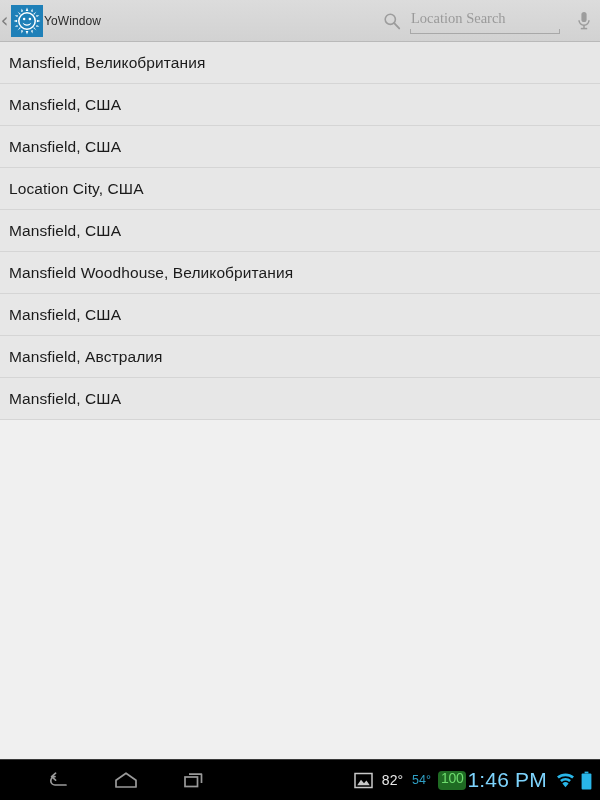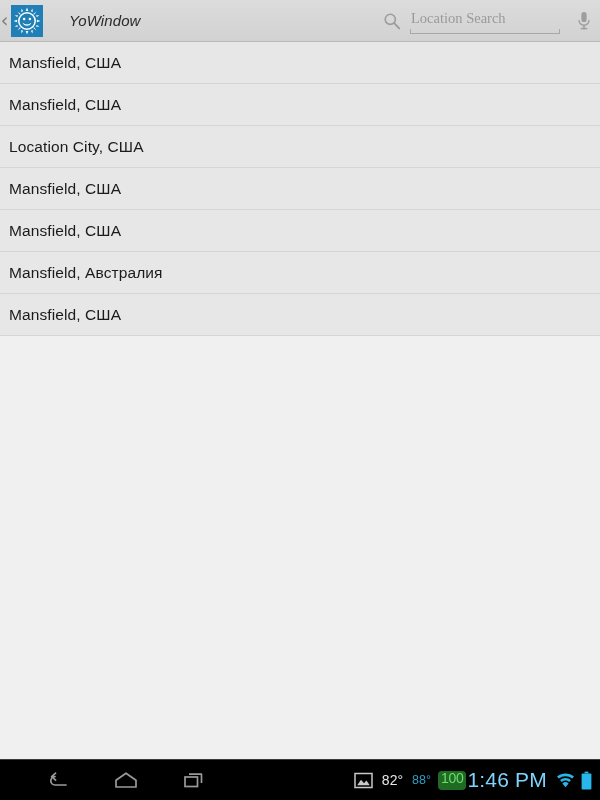--- a/index.html
+++ b/index.html
@@ -46,26 +46,25 @@
   .app-icon {
     width: 32px;
     height: 32px;
     flex: 0 0 32px;
     margin-left: 1px;
     background: #1f80b8;
     border-radius: 1px;
     display: block;
   }
   .app-title {
-    margin-left: 26px;
-    font-size: 15px;
+    margin-left: 1px;
+    font-size: 12px;
     color: #2a2a2a;
     letter-spacing: .1px;
     white-space: nowrap;
-    font-style: italic;
   }
   .header-spacer { flex: 1 1 auto; }
 
   .search-wrap {
     display: flex;
     align-items: center;
     margin-right: 8px;
     height: 30px;
   }
   .search-icon {
@@ -257,30 +256,36 @@
           <path d="M3 10.3 a5 5 0 0 0 10 0" fill="none" stroke="#6e6e6e" stroke-width="1.5"></path>
           <line x1="8" y1="15.3" x2="8" y2="18.4" stroke="#6e6e6e" stroke-width="1.5"></line>
           <line x1="4.8" y1="18.6" x2="11.2" y2="18.6" stroke="#6e6e6e" stroke-width="1.5"></line>
         </svg>
       </span>
     </div>
   </div>
 
   <div class="results">
     <div class="result-row">
+      <span class="result-label">Mansfield, Великобритания</span>
+    </div>
+    <div class="result-row">
       <span class="result-label">Mansfield, США</span>
     </div>
     <div class="result-row">
       <span class="result-label">Mansfield, США</span>
     </div>
     <div class="result-row">
       <span class="result-label">Location City, США</span>
     </div>
     <div class="result-row">
       <span class="result-label">Mansfield, США</span>
+    </div>
+    <div class="result-row">
+      <span class="result-label">Mansfield Woodhouse, Великобритания</span>
     </div>
     <div class="result-row">
       <span class="result-label">Mansfield, США</span>
     </div>
     <div class="result-row">
       <span class="result-label">Mansfield, Австралия</span>
     </div>
     <div class="result-row">
       <span class="result-label">Mansfield, США</span>
     </div>
@@ -311,21 +316,21 @@
     <div class="nav-spacer"></div>
 
     <div class="status-tray">
       <span class="tray-photo-icon">
         <svg width="19" height="19" viewBox="0 0 19 19">
           <rect x="1" y="2.5" width="17" height="14" fill="none" stroke="#c9c9c9" stroke-width="1.5"></rect>
           <path d="M3.2 14.2 L7 8.8 L10 12.2 L12.4 9.4 L15.8 14.2 Z" fill="#c9c9c9"></path>
         </svg>
       </span>
       <span class="tray-temp-white">82°</span>
-      <span class="tray-temp-cyan">88°</span>
+      <span class="tray-temp-cyan">54°</span>
       <span class="tray-badge">100</span>
       <span class="tray-clock">1:46 PM</span>
       <span class="tray-wifi-icon">
         <svg width="19" height="16" viewBox="0 0 19 16">
           <path d="M1 4.6 A13 13 0 0 1 18 4.6 L16.2 6.6 A10.4 10.4 0 0 0 2.8 6.6 Z" fill="#29b6e8"></path>
           <path d="M4 8 A8.6 8.6 0 0 1 15 8 L13.2 10 A6 6 0 0 0 5.8 10 Z" fill="#29b6e8"></path>
           <path d="M9.5 15.2 L6.4 11.4 A4.6 4.6 0 0 1 12.6 11.4 Z" fill="#29b6e8"></path>
         </svg>
       </span>
       <span class="tray-battery-icon">

